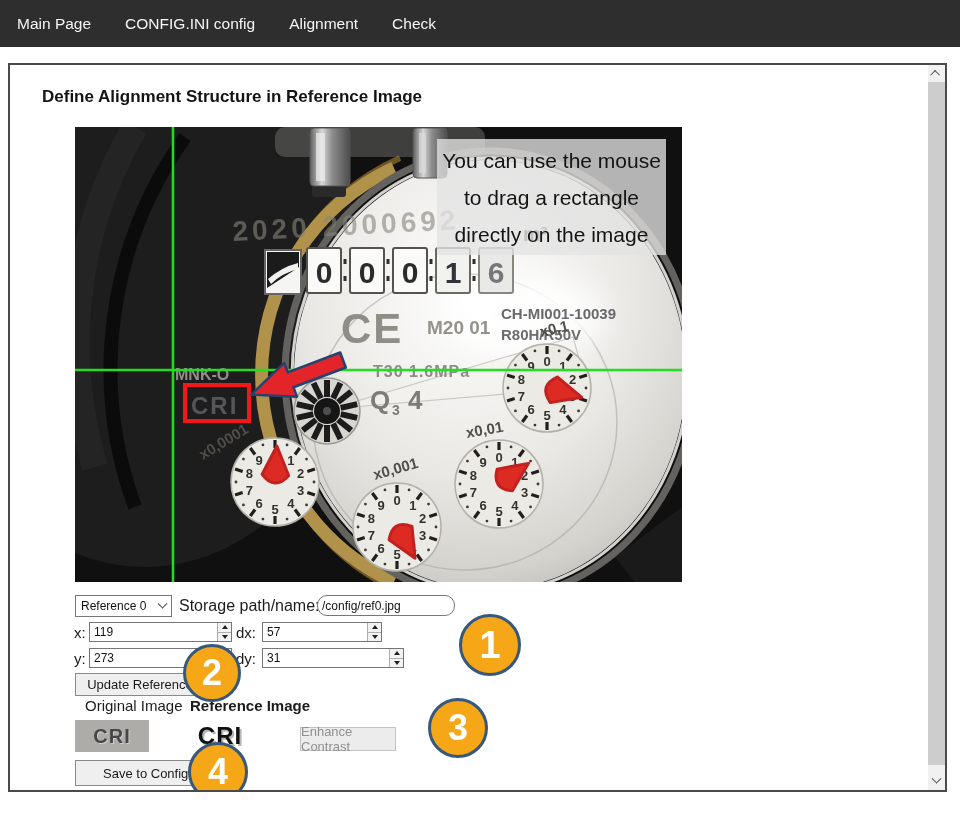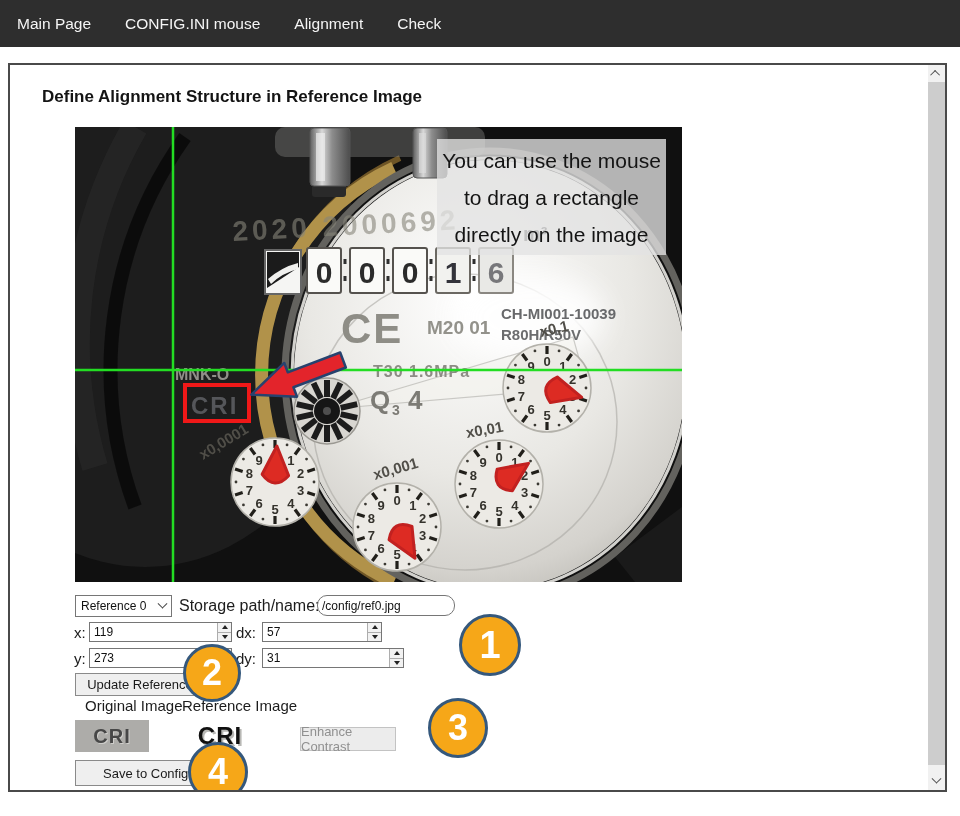--- a/index.html
+++ b/index.html
@@ -61,21 +61,21 @@
   .sb-btn { position:absolute; left:0; width:17px; height:17px; background:#f1f1f1; display:flex; align-items:center; justify-content:center; cursor:pointer; }
   .sb-chev-up { width:7px; height:7px; border-left:1.6px solid #505050; border-top:1.6px solid #505050; transform:rotate(45deg) translate(0,2px); }
   .sb-chev-dn { width:7px; height:7px; border-right:1.6px solid #505050; border-bottom:1.6px solid #505050; transform:rotate(45deg) translate(-2px,-2px); }
   .sb-thumb { position:absolute; left:0; top:17px; width:17px; height:683px; background:#cdcdcd; cursor:pointer; }
 </style>
 </head>
 <body>
 
 <div class="navbar">
   <div class="nav-item">Main Page</div>
-  <div class="nav-item">CONFIG.INI mouse</div>
+  <div class="nav-item">CONFIG.INI config</div>
   <div class="nav-item">Alignment</div>
   <div class="nav-item">Check</div>
 </div>
 
 <div class="frame">
   <div class="frame-inner">
 
     <div class="page-heading">Define Alignment Structure in Reference Image</div>
 
     <div class="meter-wrap">
@@ -394,21 +394,21 @@
           </div>
         <div class="spin-btn">
             <div class="tri-dn"></div>
           </div>
       </div>
     </div>
 
     <div class="btn" style="left:65px; top:608px; width:130px; height:23px;">Update Reference</div>
 
     <div class="thumb-label" style="left:75px; top:632px;">Original Image</div>
-    <div class="thumb-label" style="left:172px; top:632px;">Reference Image</div>
+    <div class="thumb-label" style="left:180px; top:632px;font-weight:bold;">Reference Image</div>
 
     <div class="cri-original">CRI</div>
     <div class="cri-reference">CRI</div>
 
     <div class="btn disabled" style="left:290px; top:662px; width:96px; height:24px;">Enhance Contrast</div>
     <div class="btn" style="left:65px; top:695px; width:158px; height:26px;">Save to Config.ini</div>
 
     <div class="callout" style="left:449px; top:549px; width:62px; height:62px; font-size:38px;">1</div>
     <div class="callout" style="left:173px; top:579px; width:58px; height:58px; font-size:36px;">2</div>
     <div class="callout" style="left:418px; top:633px; width:60px; height:60px; font-size:36px;">3</div>

